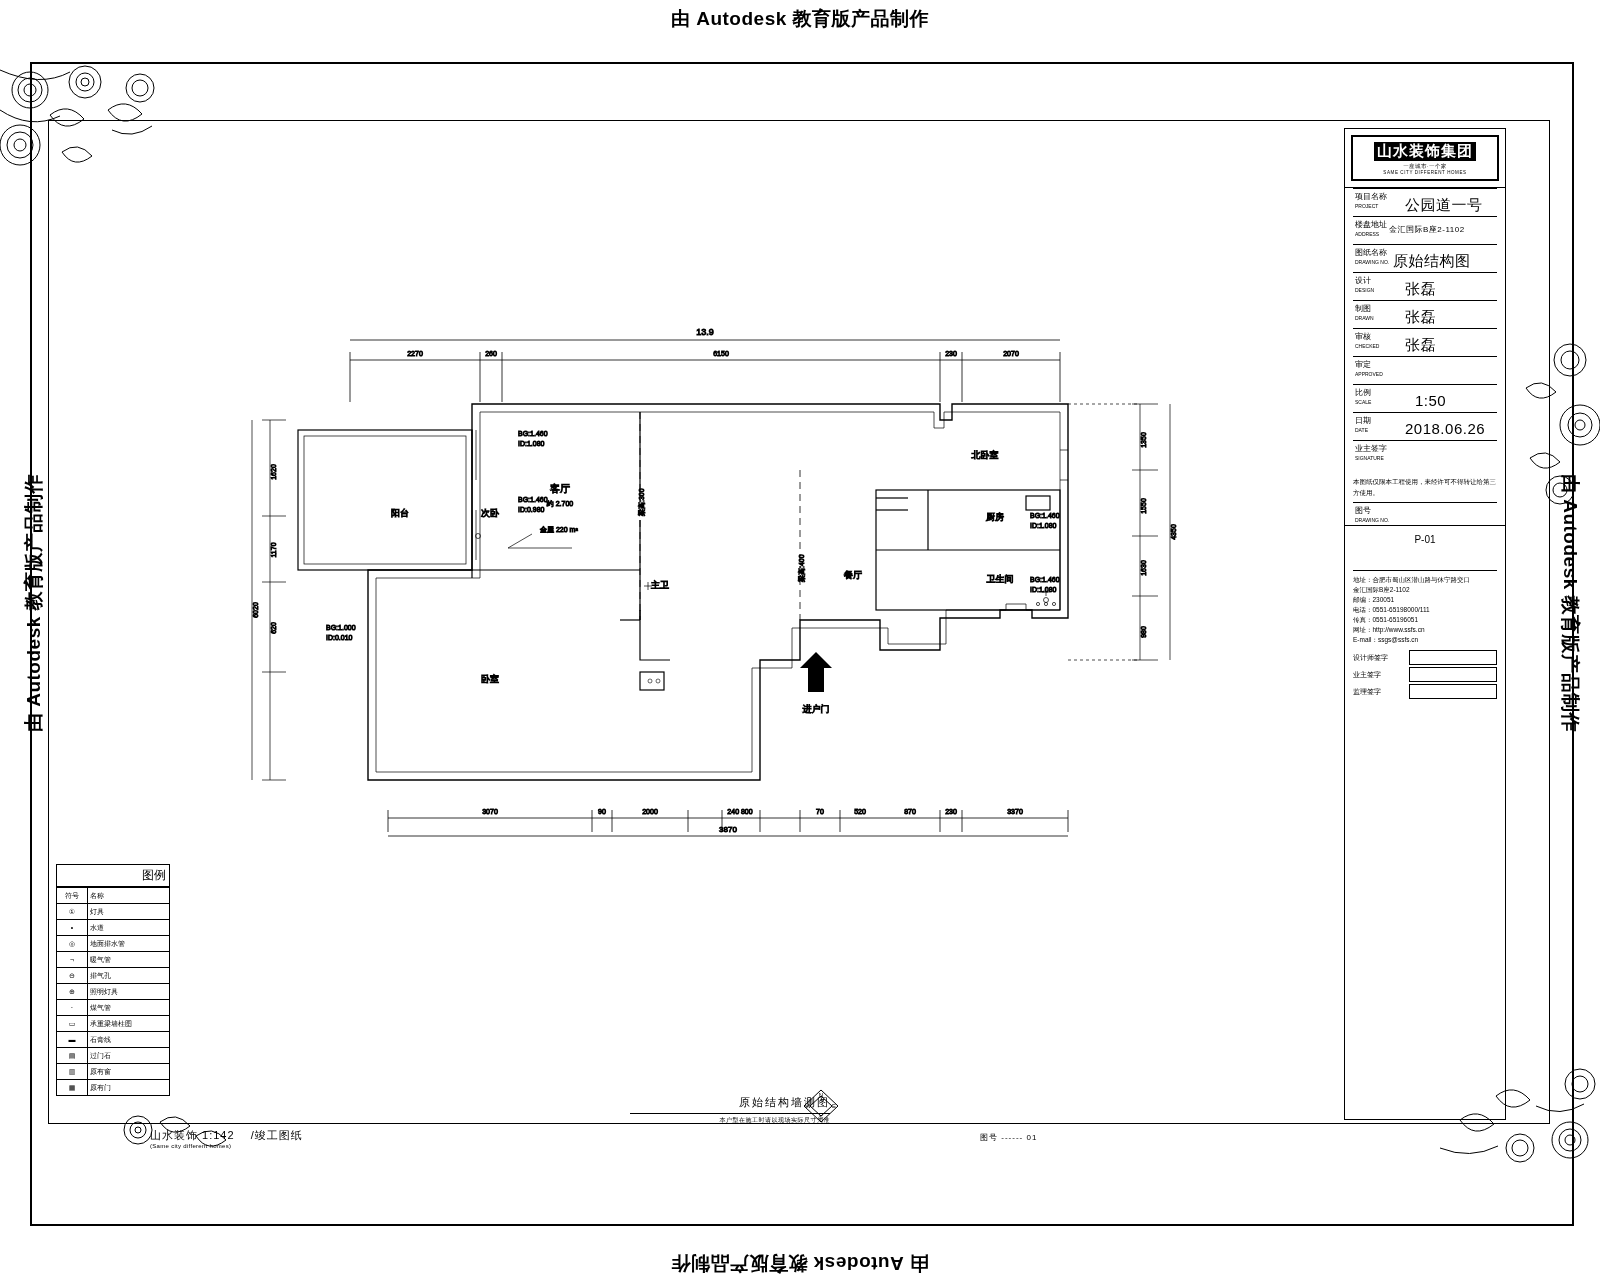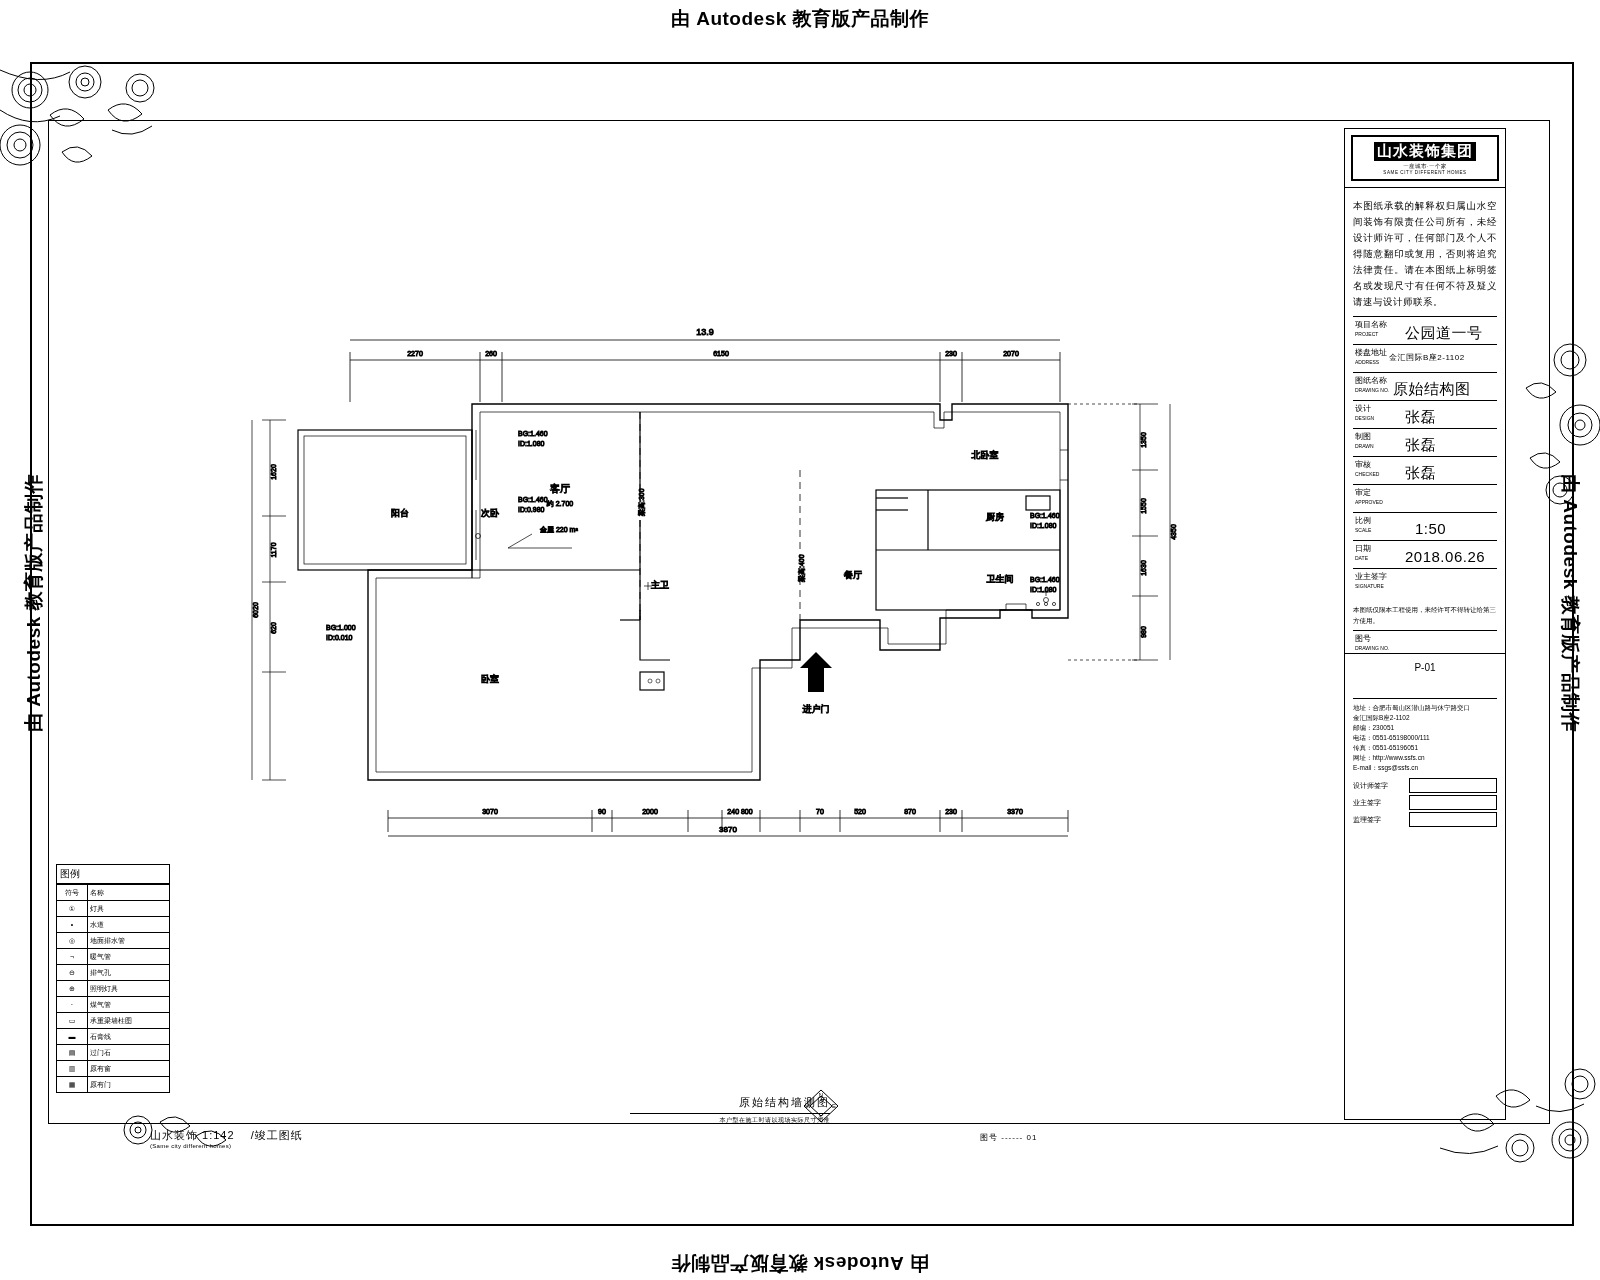--- a/index.html
+++ b/index.html
@@ -39,21 +39,21 @@
   .tb-big{border-top:1px solid #000;height:30px;font-size:10px;padding-top:8px;text-align:center;}
   .tb-contact{margin:6px 8px 0;font-size:6.5px;line-height:10px;border-top:1px solid #000;padding-top:4px;}
   .tb-foot{margin:8px 8px 0;font-size:6.5px;line-height:11px;}
   .tb-stamp{margin:4px 8px 0;}
   .stamp-row{display:flex;align-items:center;height:17px;font-size:7px;}
   .stamp-row .lbl{width:56px;}
   .stamp-row .bx{flex:1;height:13px;border:1px solid #000;}
 
   
   .legend{left:56px;top:864px;width:112px;border:1px solid #000;}
-  .legend .lg-title{font-size:10px;padding:2px 3px;border-bottom:1px solid #000;}
+  .legend .lg-title{font-size:12px;padding:2px 3px;border-bottom:1px solid #000;text-align:right;}
   .legend table{border-collapse:collapse;width:100%;}
   .legend td{border-top:1px solid #000;border-right:1px solid #000;font-size:7px;height:15px;
              padding:0 2px;vertical-align:middle;}
   .legend td:last-child{border-right:none;}
   .legend td.sym{width:26px;text-align:center;}
 
   
   .cap-center{left:630px;top:1095px;width:200px;text-align:right;}
   .cap-center .t1{font-size:11px;letter-spacing:2px;}
   .cap-center .t2{font-size:6px;letter-spacing:.5px;border-top:1px solid #000;margin-top:3px;padding-top:2px;}
@@ -149,21 +149,20 @@
 
 <div class="abs tb">
   <div class="logo">
     <div class="logo-box">
       <div class="logo-main">山水装饰集团</div>
       <div class="logo-sub">一座城市·一个家</div>
       <div class="logo-sub2">SAME CITY DIFFERENT HOMES</div>
     </div>
   </div>
 
-  <div class="tb-note">本图纸承载的解释权归属山水空间装饰有限责任公司所有，未经设计师许可，任何部门及个人不得随意翻印或复用，否则将追究法律责任。请在本图纸上标明签名或发现尺寸有任何不符及疑义请速与设计师联系。</div>
 
   <div class="tb-rows">
     <div class="tb-row">
       <div class="k"><span>项目名称</span><br><span class="k2">PROJECT</span></div>
       <div class="v">公园道一号</div>
     </div>
     <div class="tb-row">
       <div class="k"><span>楼盘地址</span><br><span class="k2">ADDRESS</span></div>
       <div class="v" style="left:36px;font-size:8px;">金汇国际B座2-1102</div>
     </div>

